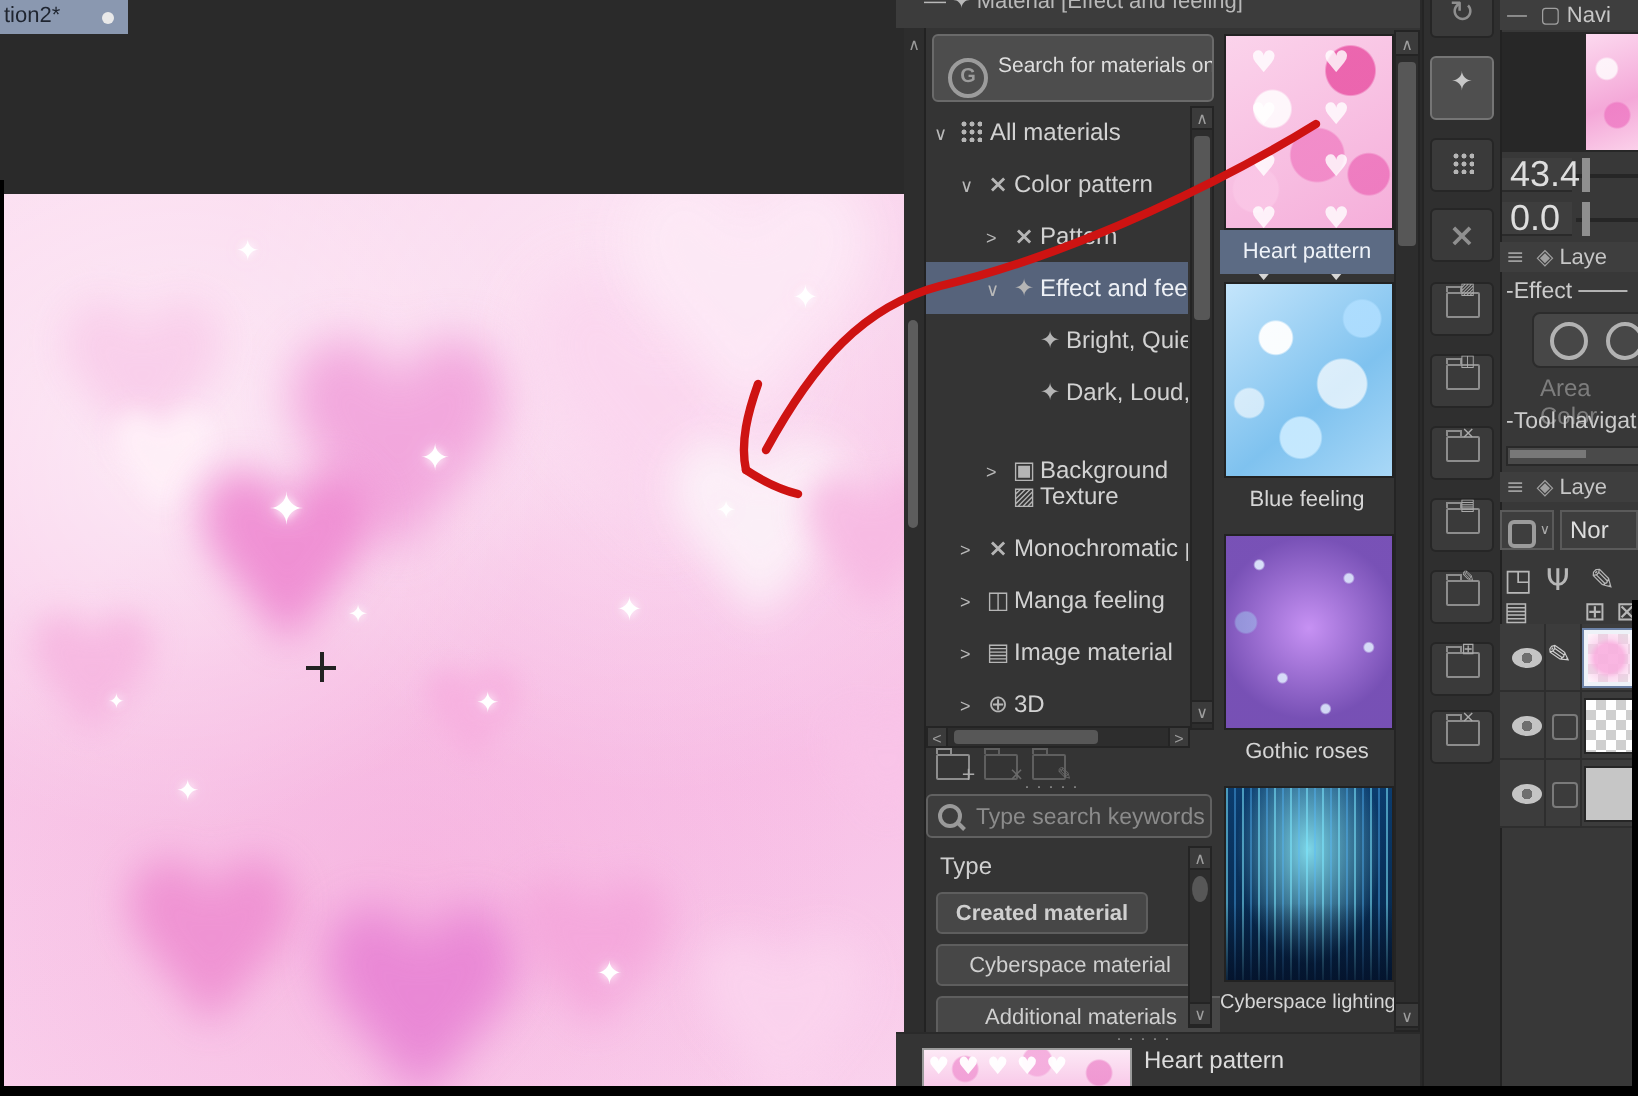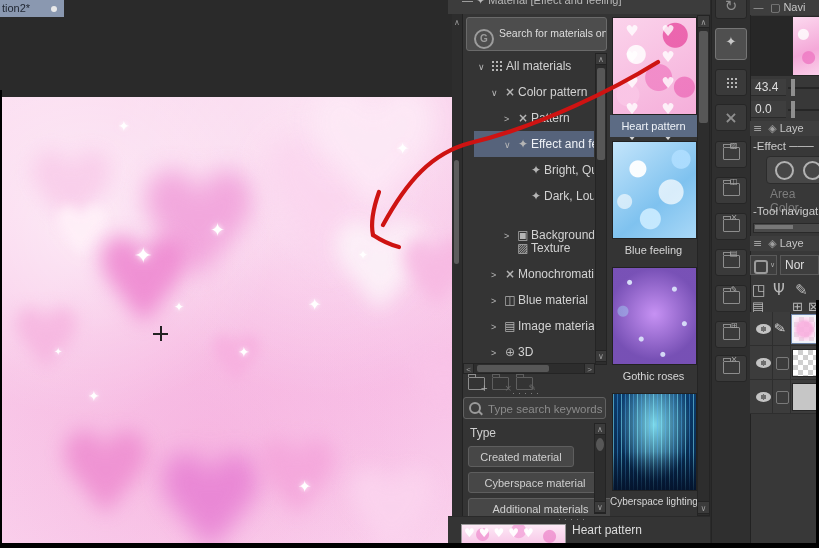--- a/index.html
+++ b/index.html
@@ -36,21 +36,21 @@
 
   
   #material-panel{left:463px;top:0;width:247px;height:543px;background:#343434}
   #mp-header{left:448px;top:0;width:262px;height:14px;background:#3c3c3c;overflow:hidden;color:#b9b9b9;font-size:11px}
   #mp-header .inner{position:absolute;top:-6px;left:14px;white-space:nowrap}
   #assets-btn{left:466px;top:17px;width:139px;height:32px;background:#4d4d4d;border:1px solid #6a6a6a;border-radius:3px;
               overflow:hidden;white-space:nowrap;color:#dedede;font-size:10.5px;line-height:30px}
   #assets-btn .logo{display:inline-block;margin:0 5px 0 7px;width:16px;height:16px;border:2px solid #9c9c9c;border-radius:50%;
                     color:#9c9c9c;font-size:10px;font-weight:bold;text-align:center;line-height:15px;vertical-align:-5px}
   #tree{left:463px;top:53px;width:131px;height:312px;overflow:hidden}
-  .trow{position:absolute;left:11px;width:131px;height:26px;line-height:26px;white-space:nowrap;overflow:hidden;
+  .trow{position:absolute;left:0;width:131px;height:26px;line-height:26px;white-space:nowrap;overflow:hidden;
         box-sizing:border-box;color:#d2d2d2}
   .trow.sel{background:#56637b;color:#eef1f6}
   .trow .chev{display:inline-block;width:11px;color:#b9b9b9;font-size:9px}
   .trow .ticon{display:inline-block;width:16px;text-align:center;color:#b5b5b5;font-size:12px;font-family:"DejaVu Sans",sans-serif}
   .dots{display:inline-block;width:11px;height:11px;vertical-align:-1px;
         background-image:radial-gradient(#b5b5b5 1.1px, transparent 1.4px);background-size:4px 4px}
   .trow .dots{margin-right:4px;margin-left:2px}
   .sbar{background:#2d2d2d;border:1px solid #242424;box-sizing:border-box}
   .sbtnbox{position:absolute;background:#3b3b3b;border:1px solid #242424;color:#9e9e9e;font-size:8px;text-align:center;box-sizing:border-box}
   .sthumb{position:absolute;background:#575757;border-radius:2px}
@@ -136,21 +136,21 @@
             color:#c6c6c6;font-size:11px;line-height:15px}
   .dock-hdr .hi{display:inline-block;margin:0 3px 0 3px;color:#9f9f9f;font-family:"DejaVu Sans",sans-serif}
   .seclabel{position:absolute;color:#cbcbcb;font-size:11.5px;white-space:nowrap;overflow:hidden}
   .seclabel::before{content:"-"}
   #nav-preview{left:751px;top:16px;width:68px;height:60px;background:#272727}
   #nav-preview .img{position:absolute;left:42px;top:1px;width:26px;height:58px;background:
       radial-gradient(circle at 40% 30%, rgba(255,255,255,.8) 0 5px, transparent 6px),
       radial-gradient(circle at 60% 70%, rgba(238,120,195,.8) 0 6px, transparent 7px),
       linear-gradient(160deg,#fcd9ef,#f4a8d8 60%,#fbd0ea)}
   .navfield{position:absolute;left:751px;width:35px;height:17px;background:#3e3e3e;border-bottom:1px solid #2a2a2a;
-            color:#dedede;font-size:12px;line-height:17px;padding-left:4px;box-sizing:border-box}
+            color:#dedede;font-size:18px;line-height:17px;padding-left:4px;box-sizing:border-box}
   .navslider{position:absolute;left:788px;width:31px;height:2px;background:#262626}
   .navthumb{position:absolute;width:4px;height:17px;background:#8f8f8f}
   #fx-group{left:766px;top:156px;width:60px;height:26px;background:#474747;border:1px solid #2c2c2c;border-radius:4px}
   .fx-circle{position:absolute;top:4px;width:15px;height:15px;border:2px solid #b2b2b2;border-radius:50%}
   #tool-slider{left:753px;top:223px;width:66px;height:8px;background:#4a4a4a;border:1px solid #292929}
   #tool-slider .fill{position:absolute;left:1px;top:1px;width:38px;height:4px;background:#787878}
   
   #blend-combo{left:750px;top:255px;width:27px;height:20px;background:#3e3e3e;border:1px solid #5a5a5a;box-sizing:border-box}
   #blend-combo .sq{position:absolute;left:3px;top:4px;width:10px;height:10px;border:2px solid #9b9b9b;border-radius:3px}
   #blend-combo .cv{position:absolute;right:1px;top:5px;font-size:7px;color:#aaa}
@@ -234,21 +234,21 @@
   <div class="abs" id="tree">
       <div class="trow" style="top: 0px; padding-left: 4px;"><span class="chev">∨</span><span class="dots"></span><span>All materials</span></div>
       <div class="trow" style="top: 26px; padding-left: 17px;"><span class="chev">∨</span><span class="ticon" style="font-weight: bold;">×</span><span>Color pattern</span></div>
       <div class="trow" style="top: 52px; padding-left: 30px;"><span class="chev">&gt;</span><span class="ticon" style="font-weight: bold;">×</span><span>Pattern</span></div>
       <div class="trow sel" style="top: 78px; padding-left: 30px;"><span class="chev">∨</span><span class="ticon">✦</span><span>Effect and feeling</span></div>
       <div class="trow" style="top: 104px; padding-left: 43px;"><span class="chev"></span><span class="ticon">✦</span><span>Bright, Quiet,</span></div>
       <div class="trow" style="top: 130px; padding-left: 43px;"><span class="chev"></span><span class="ticon">✦</span><span>Dark, Loud, T</span></div>
       <div class="trow" style="top: 156px; padding-left: 30px; margin-top: 13px;"><span class="chev">&gt;</span><span class="ticon">▣</span><span>Background</span></div>
       <div class="trow" style="top: 182px; padding-left: 30px;"><span class="chev"></span><span class="ticon">▨</span><span>Texture</span></div>
       <div class="trow" style="top: 208px; padding-left: 17px;"><span class="chev">&gt;</span><span class="ticon" style="font-weight: bold;">×</span><span>Monochromatic pa</span></div>
-      <div class="trow" style="top: 234px; padding-left: 17px;"><span class="chev">&gt;</span><span class="ticon">◫</span><span>Blue material</span></div>
+      <div class="trow" style="top: 234px; padding-left: 17px;"><span class="chev">&gt;</span><span class="ticon">◫</span><span>Manga feeling</span></div>
       <div class="trow" style="top: 260px; padding-left: 17px;"><span class="chev">&gt;</span><span class="ticon">▤</span><span>Image material</span></div>
       <div class="trow" style="top: 286px; padding-left: 17px;"><span class="chev">&gt;</span><span class="ticon">⊕</span><span>3D</span></div>
     </div>
 
   <div class="abs sbar" style="left:595px;top:53px;width:12px;height:312px"></div>
   <div class="sbtnbox" style="left:595px;top:53px;width:12px;height:12px;line-height:12px">∧</div>
   <div class="sthumb" style="left:597px;top:68px;width:8px;height:92px"></div>
   <div class="sbtnbox" style="left:595px;top:350px;width:12px;height:12px;line-height:12px">∨</div>
 
   <div class="abs sbar" style="left:463px;top:363px;width:132px;height:11px"></div>
@@ -264,21 +264,21 @@
     <span class="folder dim"><span class="fg" style="font-family:'DejaVu Sans',sans-serif">✎</span></span></div>
   <div class="abs dothandle" style="left:512px;top:388px">·····</div>
 
   <div class="abs" id="search-field">
     <span class="mag"></span>
     <input id="search-input" placeholder="Type search keywords" style="">
   </div>
 
   <div class="abs" id="type-label">Type</div>
   <div id="filters">
-      <div class="filter-btn abs" style="left: 468px; top: 446px; width: 106px;">Created material</div>
+      <div class="filter-btn abs" style="left: 468px; top: 446px; width: 106px; font-weight: bold;">Created material</div>
       <div class="filter-btn abs" style="left: 468px; top: 472px; width: 134px;">Cyberspace material</div>
       <div class="filter-btn abs" style="left: 468px; top: 498px; width: 145px;">Additional materials</div>
     </div>
 
   <div class="abs sbar" style="left:594px;top:423px;width:12px;height:91px"></div>
   <div class="sbtnbox" style="left:594px;top:423px;width:12px;height:12px;line-height:12px">∧</div>
   <div class="sthumb" style="left:596px;top:438px;width:8px;height:13px;border-radius:50%"></div>
   <div class="sbtnbox" style="left:594px;top:501px;width:12px;height:12px;line-height:12px">∨</div>
 
   <div class="abs" id="thumb-col">

